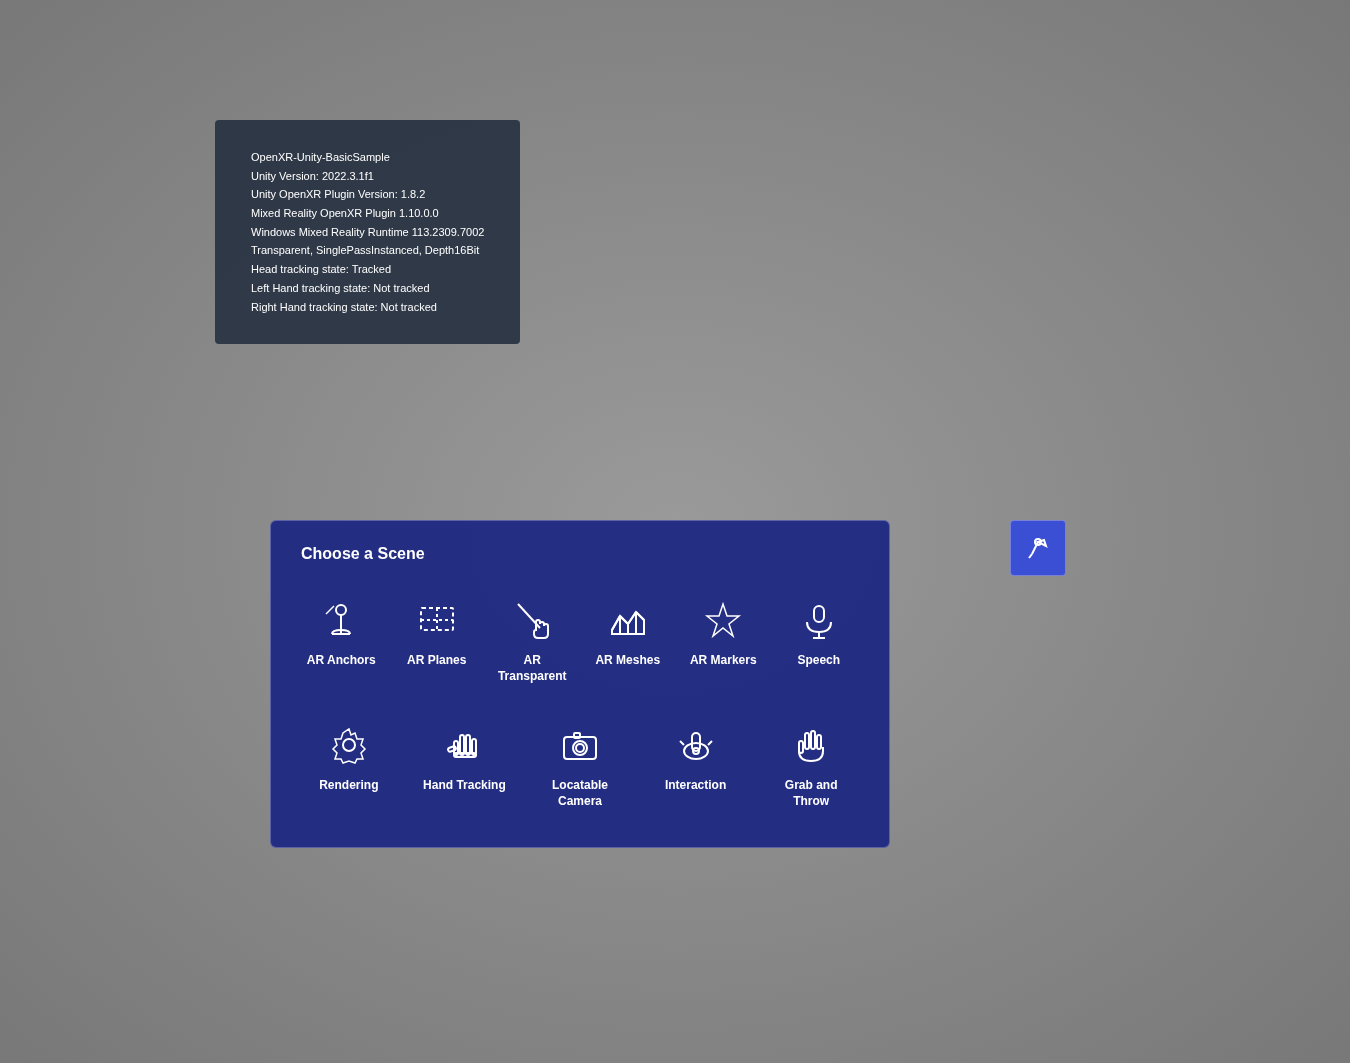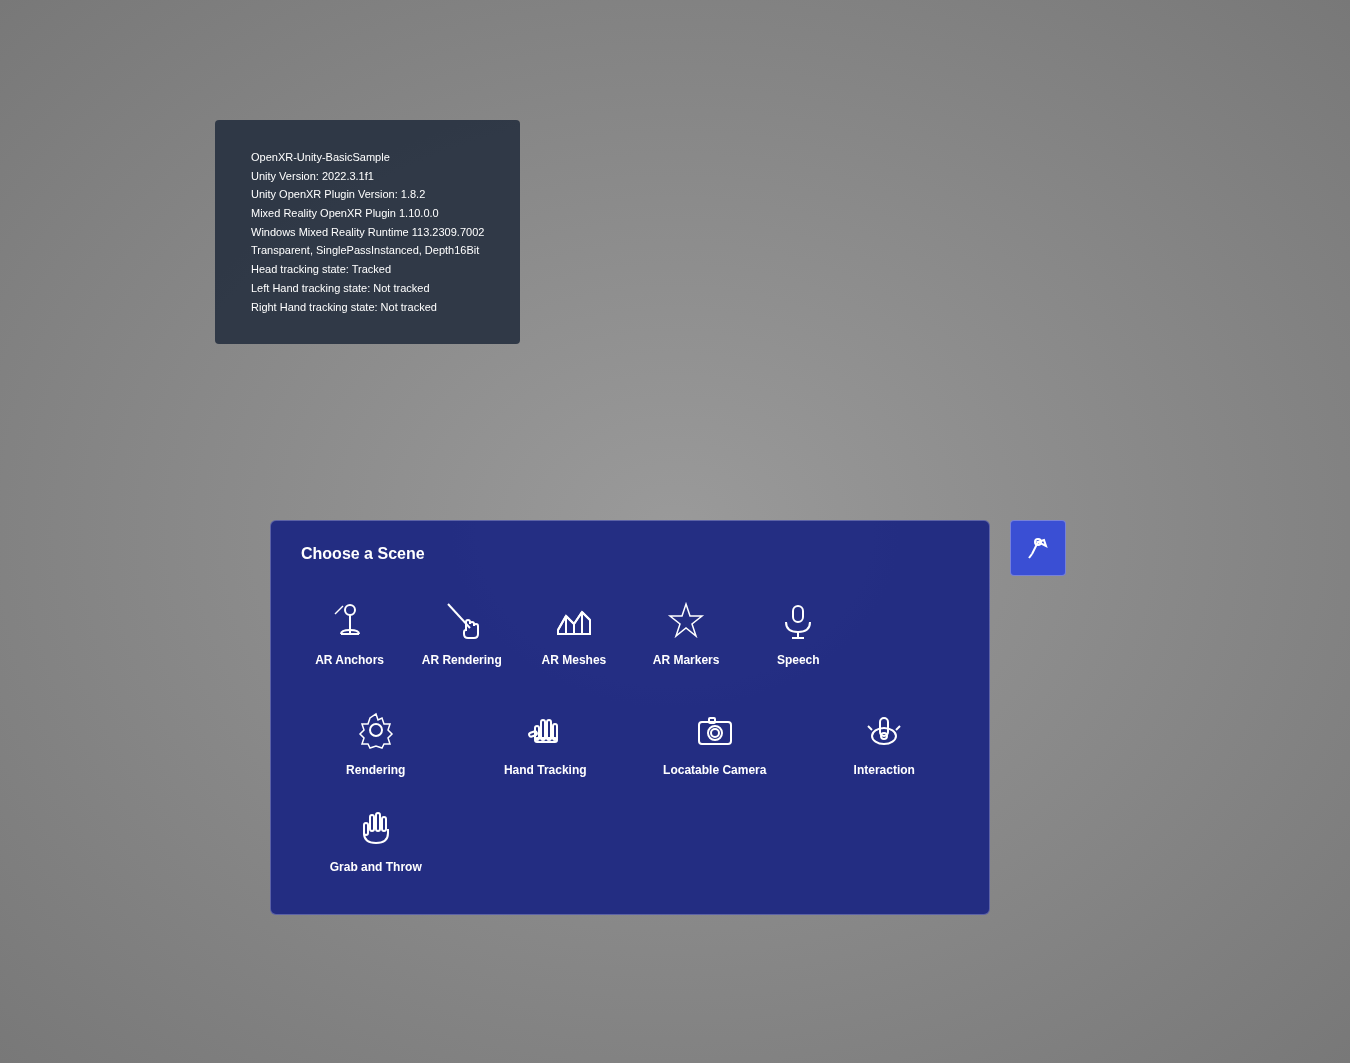--- a/index.html
+++ b/index.html
@@ -31,21 +31,21 @@
       line-height: 1.7;
       font-weight: 400;
       white-space: nowrap;
     }
 
     
     .scene-panel {
       position: absolute;
       top: 520px;
       left: 270px;
-      width: 720px;
+      width: 620px;
       background: rgba(30, 40, 130, 0.95);
       border-radius: 6px;
       padding: 24px 30px 30px 30px;
       border: 1px solid rgba(180, 180, 220, 0.4);
     }
 
     .scene-panel-title {
       color: #ffffff;
       font-size: 16px;
       font-weight: 700;
@@ -54,21 +54,21 @@
 
     .scene-grid {
       display: grid;
       grid-template-columns: repeat(6, 1fr);
       gap: 8px 15px;
       margin-bottom: 20px;
     }
 
     .scene-grid-row2 {
       display: grid;
-      grid-template-columns: repeat(4, 1fr);
+      grid-template-columns: repeat(5, 1fr);
       gap: 8px 20px;
     }
 
     .scene-item {
       display: flex;
       flex-direction: column;
       align-items: center;
       gap: 8px;
       cursor: pointer;
       padding: 8px 4px;
@@ -150,31 +150,42 @@
           <line x1="22" y1="17" x2="22" y2="36"></line>
           <path d="M13 36 Q13 32 22 32 Q31 32 31 36"></path>
           <line x1="13" y1="36" x2="31" y2="36"></line>
 
           <line x1="15" y1="8" x2="7" y2="16" stroke-width="1.5"></line>
         </svg>
       </div>
       <span class="scene-label">AR Anchors</span>
     </div>
 
+    <div class="scene-item">
+      <div class="scene-icon">
+        <svg viewBox="0 0 44 44">
+
+          <rect x="6" y="10" width="32" height="22" rx="1" stroke-dasharray="4,3"></rect>
+          <line x1="6" y1="22" x2="38" y2="22" stroke-dasharray="3,3"></line>
+          <line x1="22" y1="10" x2="22" y2="32" stroke-dasharray="3,3"></line>
+        </svg>
+      </div>
+      <span class="scene-label">AR Planes</span>
+    </div>
 
     <div class="scene-item">
       <div class="scene-icon">
         <svg viewBox="0 0 44 44">
 
           <line x1="8" y1="6" x2="30" y2="30" stroke-width="2"></line>
 
           <path d="M26 32 L26 24 Q26 22 28 22 Q30 22 30 24 L30 26 Q30 24 32 24 Q34 24 34 26 L34 28 Q34 26 36 26 Q38 26 38 28 L38 36 Q38 40 34 40 L28 40 Q24 40 24 36 L24 34 Q24 32 26 32Z"></path>
         </svg>
       </div>
-      <span class="scene-label">AR Rendering</span>
+      <span class="scene-label">AR Transparent</span>
     </div>
 
     <div class="scene-item">
       <div class="scene-icon">
         <svg viewBox="0 0 44 44">
 
           <polygon points="6,32 14,18 22,26 30,14 38,22 38,36 6,36"></polygon>
           <line x1="6" y1="32" x2="14" y2="18"></line>
           <line x1="14" y1="18" x2="22" y2="26"></line>
           <line x1="22" y1="26" x2="30" y2="14"></line>

